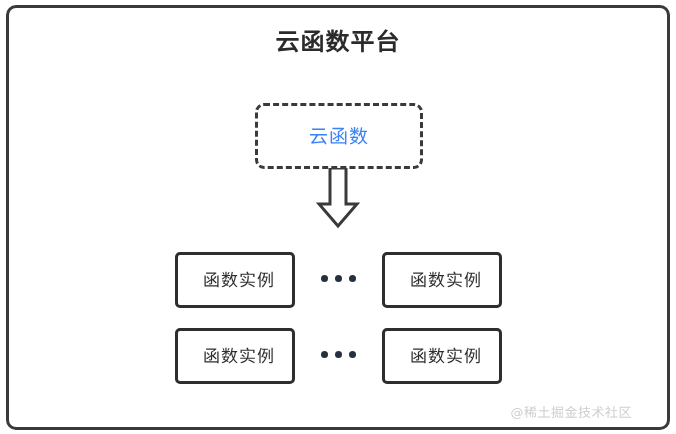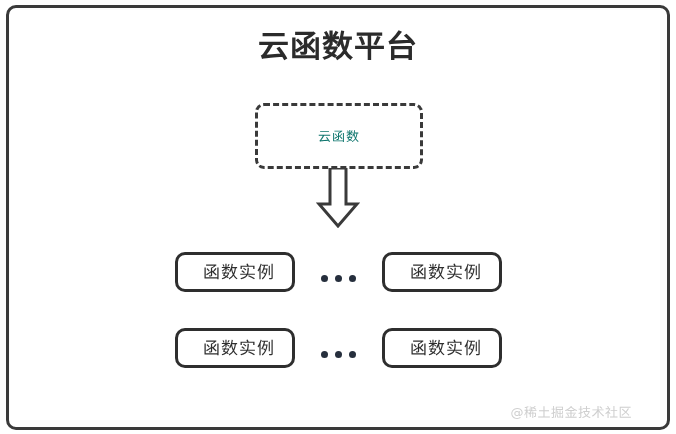--- a/index.html
+++ b/index.html
@@ -35,21 +35,21 @@
     background: #ffffff;
   }
 
   
   .platform-title {
     position: absolute;
     left: 0;
     top: 27px;
     width: 676px;
     text-align: center;
-    font-size: 31px;
+    font-size: 24px;
     font-weight: bold;
     color: #2b2b2b;
     letter-spacing: 1px;
     line-height: 1.25;
     white-space: nowrap;
   }
 
   
   .function-box {
     position: absolute;
@@ -59,22 +59,22 @@
     height: 66px;
     box-sizing: border-box;
     border: 3px dashed #3a3a3a;
     border-radius: 9px;
     background: #ffffff;
     display: flex;
     align-items: center;
     justify-content: center;
   }
   .function-box-label {
-    font-size: 13px;
-    color: #0f766e;
+    font-size: 19px;
+    color: #3b82f6;
     letter-spacing: 1px;
     line-height: 1;
     white-space: nowrap;
     font-family: Liberation Serif, serif;
   }
 
   
   .block-arrow {
     position: absolute;
     left: 316px;
@@ -90,24 +90,24 @@
     width: 676px;
     height: 52px;
   }
   .instance-row.row-1 { top: 252px; }
   .instance-row.row-2 { top: 328px; }
 
   .instance-box {
     position: absolute;
     top: 0;
     width: 120px;
-    height: 40px;
+    height: 56px;
     box-sizing: border-box;
     border: 3px solid #2e2e2e;
-    border-radius: 10px;
+    border-radius: 5px;
     background: #ffffff;
     display: flex;
     align-items: center;
     justify-content: center;
     padding-left: 8px;
   }
   .instance-box.left  { left: 175px; }
   .instance-box.right { left: 382px; }
 
   .instance-label {

